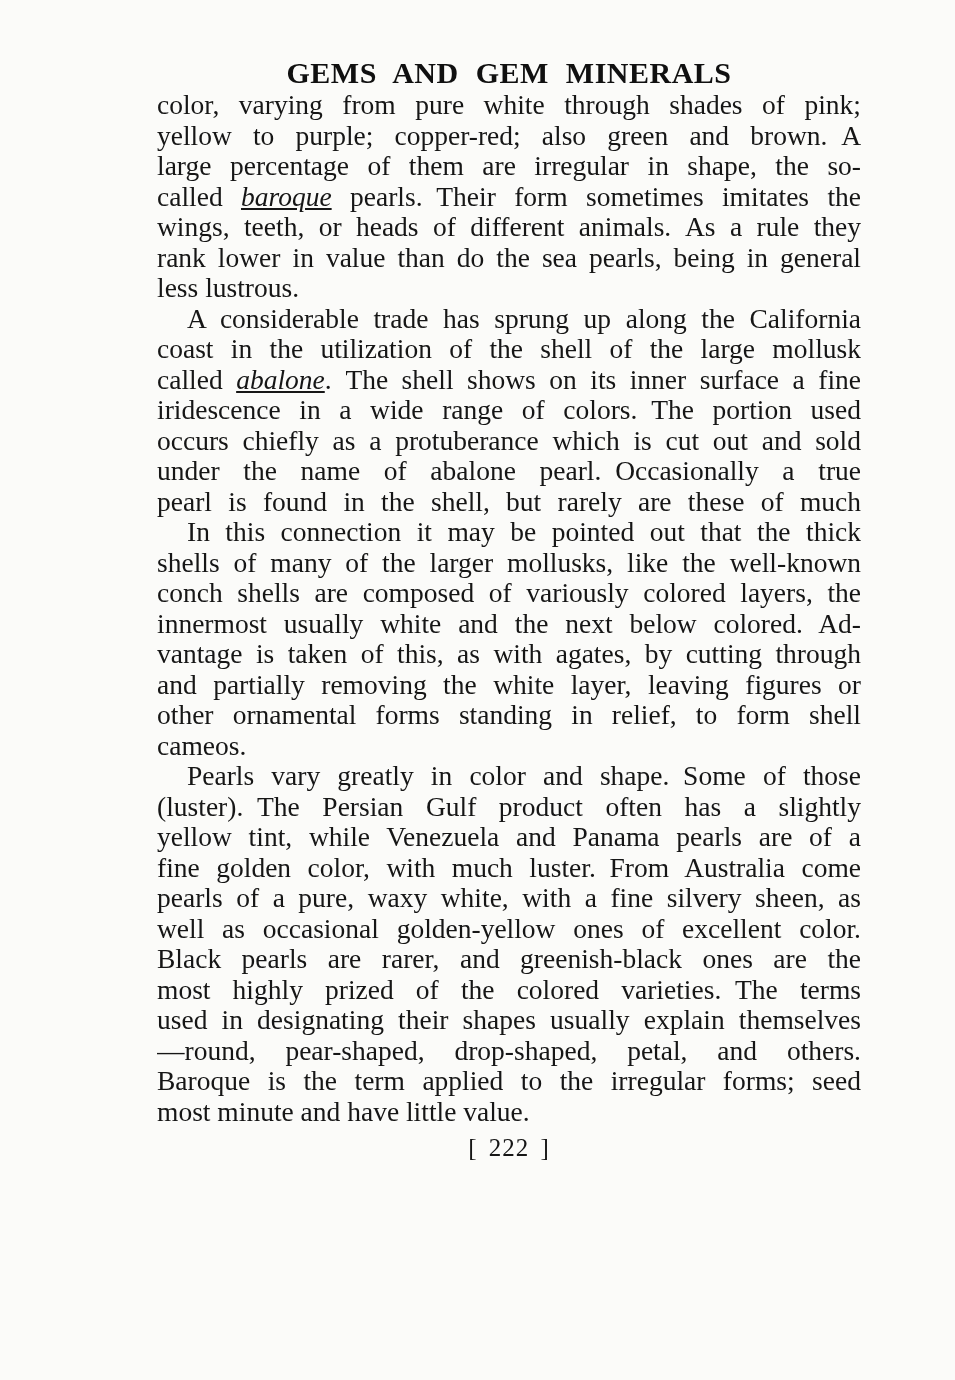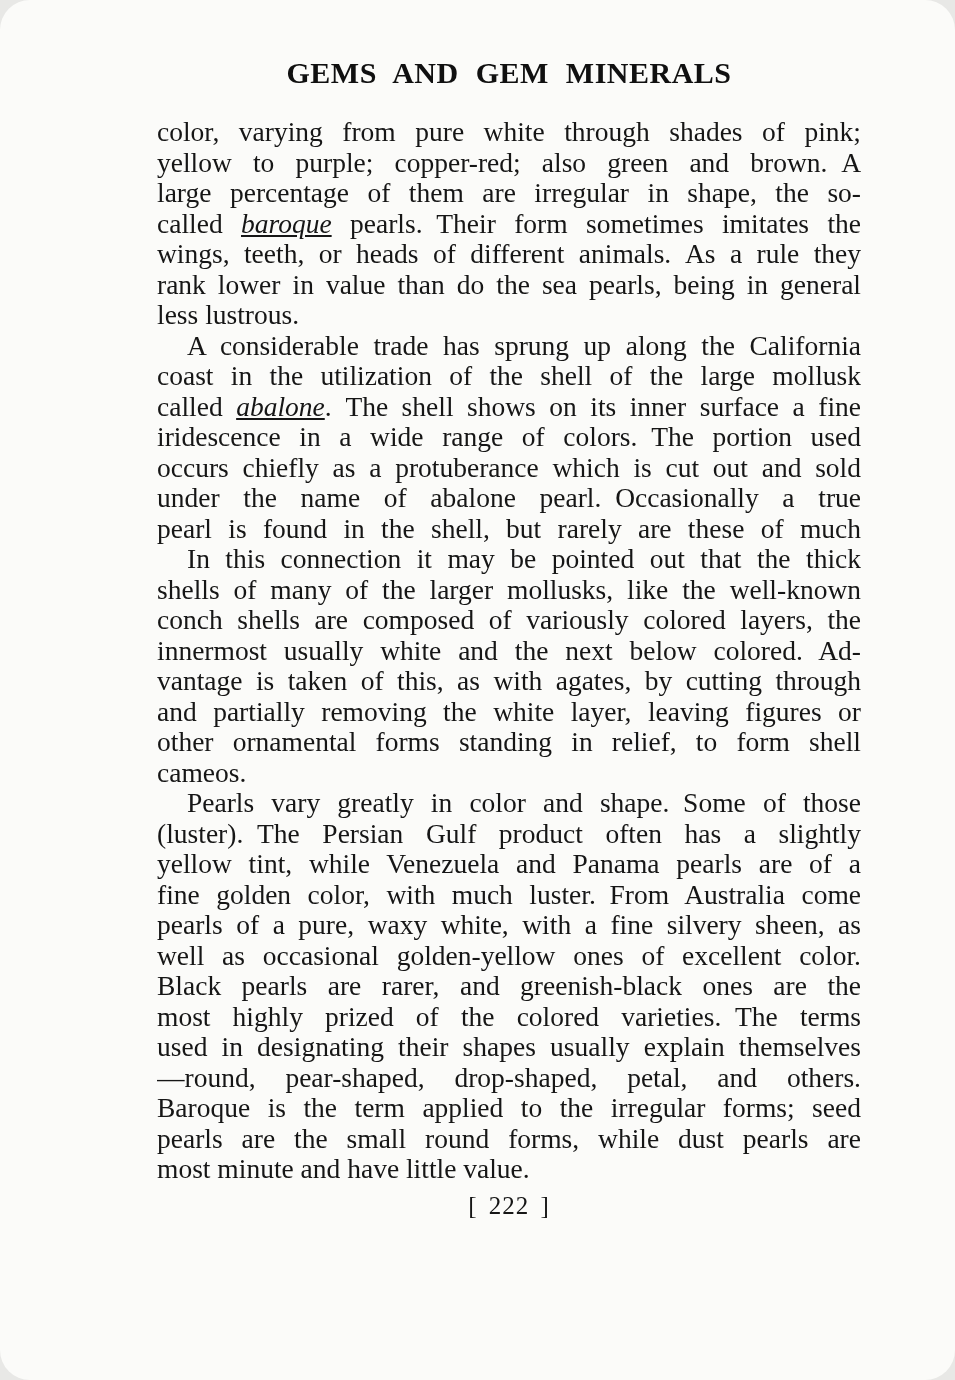--- a/index.html
+++ b/index.html
@@ -5,38 +5,36 @@
   html, body { margin: 0; padding: 0; background: #e8e8e6; }
   .page {
     position: relative;
     width: 955px;
     height: 1380px;
     margin: 0 auto;
     background: #fbfbf9;
     font-family: "Liberation Serif", serif;
     color: #161616;
     overflow: hidden;
-    border-radius: 30px;
   }
   .content {
     position: absolute;
     left: 157px;
     top: 56px;
     width: 704px;
   }
   .running-header {
     text-align: center;
     font-size: 30px;
     font-weight: 700;
     letter-spacing: 0.5px;
     word-spacing: 9px;
     color: #101010;
   }
   .body-text {
-    margin-top: 27px;
     font-size: 27.5px;
   }
   .para { margin: 0; }
   .line {
     line-height: 30.5px;
     height: 30.5px;
     text-align: justify;
     text-align-last: justify;
     overflow: hidden;
   }
@@ -95,19 +93,18 @@
           <div class="line"><span>(luster). The Persian Gulf product often has a slightly</span></div>
           <div class="line"><span>yellow tint, while Venezuela and Panama pearls are of a</span></div>
           <div class="line"><span>fine golden color, with much luster. From Australia come</span></div>
           <div class="line"><span>pearls of a pure, waxy white, with a fine silvery sheen, as</span></div>
           <div class="line"><span>well as occasional golden-yellow ones of excellent color.</span></div>
           <div class="line"><span>Black pearls are rarer, and greenish-black ones are the</span></div>
           <div class="line"><span>most highly prized of the colored varieties. The terms</span></div>
           <div class="line"><span>used in designating their shapes usually explain themselves</span></div>
           <div class="line"><span>—round, pear-shaped, drop-shaped, petal, and others.</span></div>
           <div class="line"><span>Baroque is the term applied to the irregular forms; seed</span></div>
-          <div class="line"><span>pearls are the small round forms, while dust pearls are</span></div>
           <div class="line last"><span>most minute and have little value.</span></div>
         </div>
       </div>
     <div class="page-number">[ 222 ]</div>
   </div>
 </div>
 
 </body></html>

